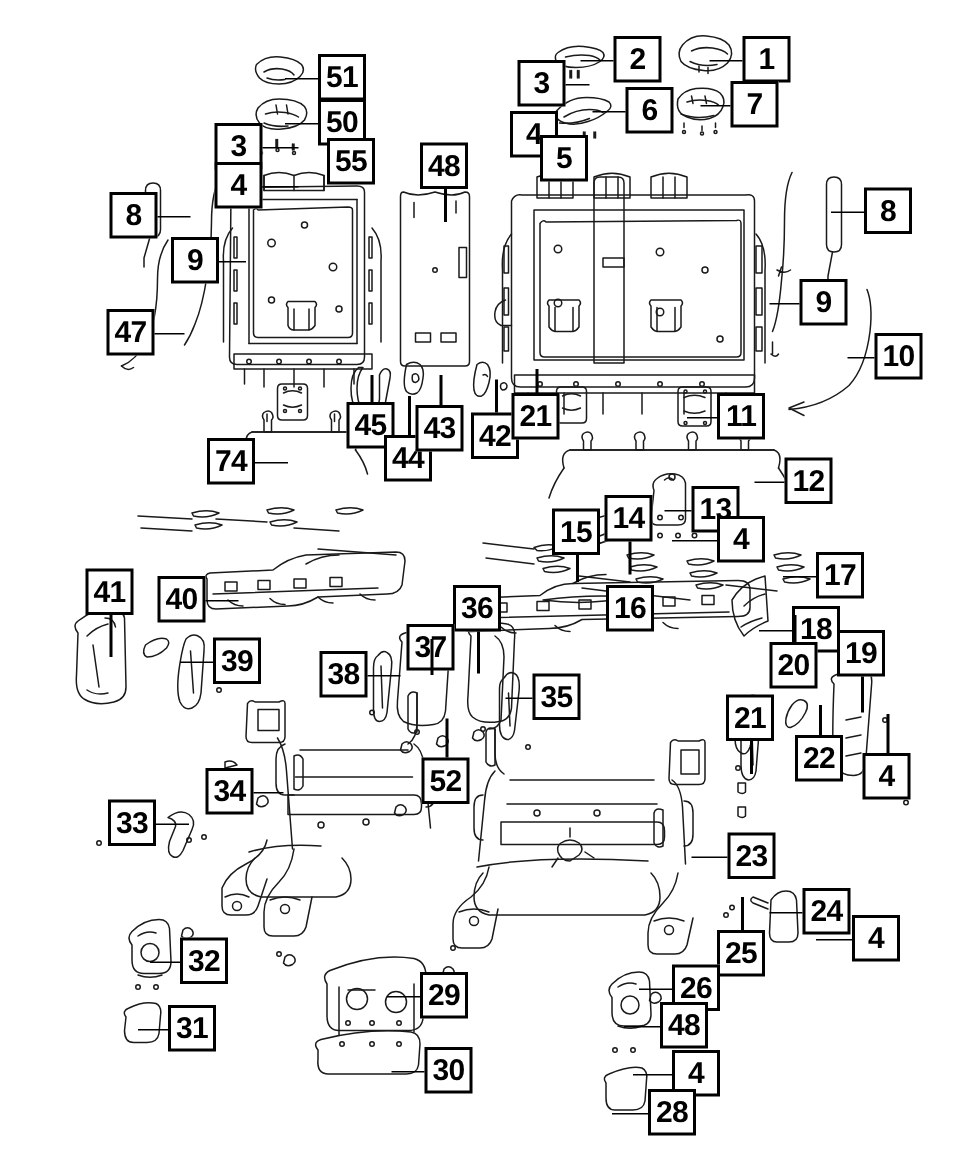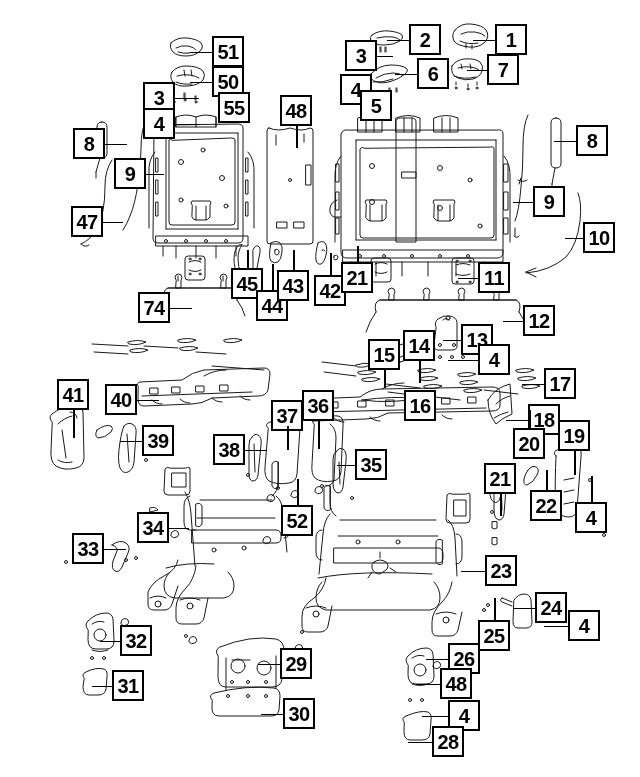--- a/index.html
+++ b/index.html
@@ -598,21 +598,21 @@
       <div class="leader v" style="left: 384px; top: 370px; height: 18px;"></div>
       <div class="callout sz-m" style="left: 544px; top: 368px;">17</div>
       <div class="leader h" style="left: 522px; top: 383.5px; width: 22px;"></div>
       <div class="callout sz-m" style="left: 57px; top: 379px;">41</div>
       <div class="leader v" style="left: 73px; top: 410px; height: 28px;"></div>
       <div class="callout sz-m" style="left: 105px; top: 384px;">40</div>
       <div class="leader h" style="left: 137px; top: 399.5px; width: 22px;"></div>
       <div class="callout sz-m" style="left: 404px; top: 390px;">16</div>
       <div class="callout sz-m" style="left: 302px; top: 390px;">36</div>
       <div class="leader v" style="left: 318px; top: 421px; height: 28px;"></div>
-      <div class="callout sz-m" style="left: 271px; top: 400px;">37</div>
+      <div class="callout sz-m" style="left: 271px; top: 416px;">37</div>
       <div class="leader v" style="left: 287px; top: 426px; height: 24px;"></div>
       <div class="callout sz-m" style="left: 528px; top: 404px;">18</div>
       <div class="leader h" style="left: 506px; top: 419.5px; width: 22px;"></div>
       <div class="callout sz-m" style="left: 558px; top: 420px;">19</div>
       <div class="leader v" style="left: 574px; top: 451px; height: 24px;"></div>
       <div class="callout sz-m" style="left: 513px; top: 428px;">20</div>
       <div class="leader v" style="left: 529px; top: 410px; height: 18px;"></div>
       <div class="callout sz-m" style="left: 142px; top: 425px;">39</div>
       <div class="leader h" style="left: 120px; top: 440.5px; width: 22px;"></div>
       <div class="callout sz-m" style="left: 213px; top: 434px;">38</div>

